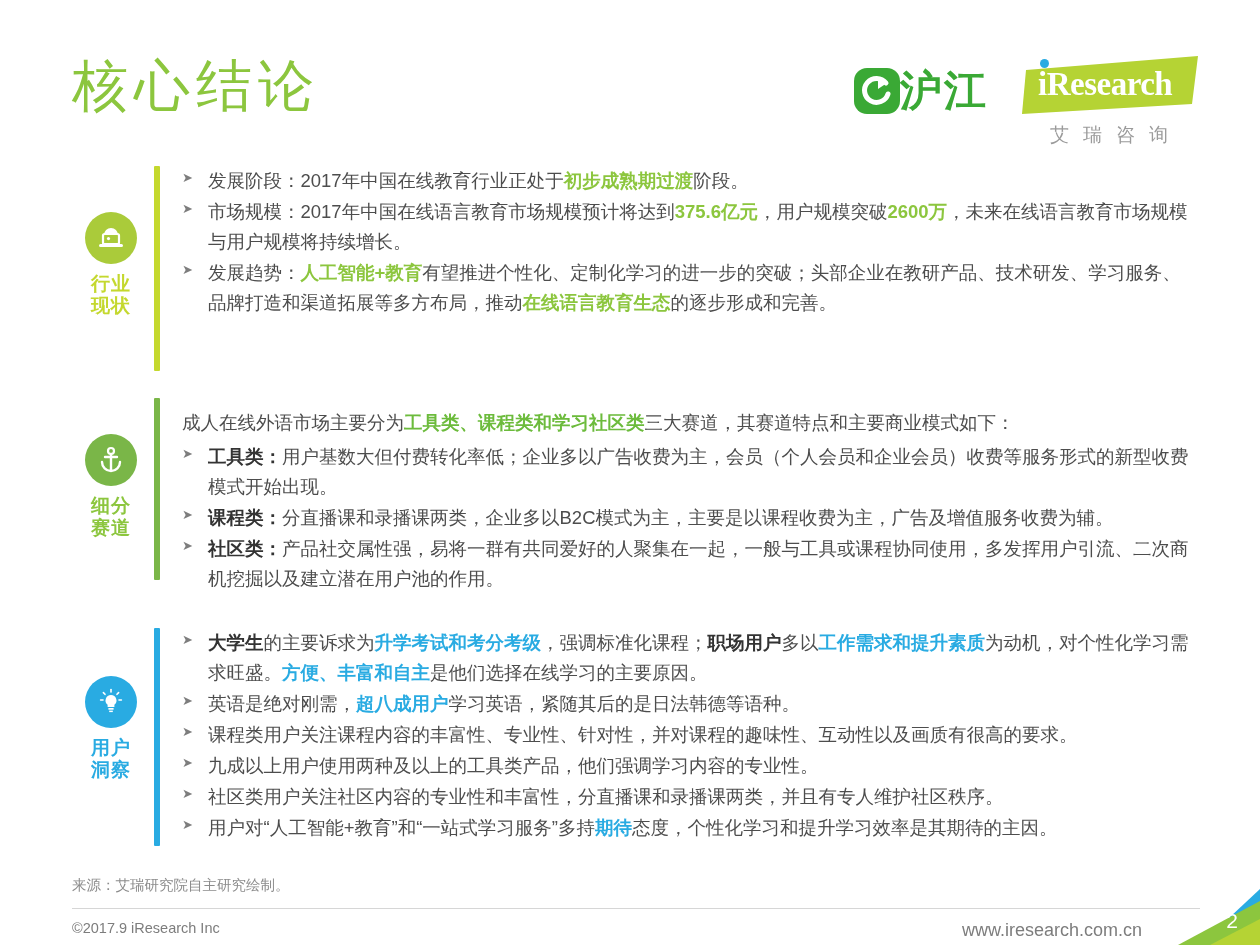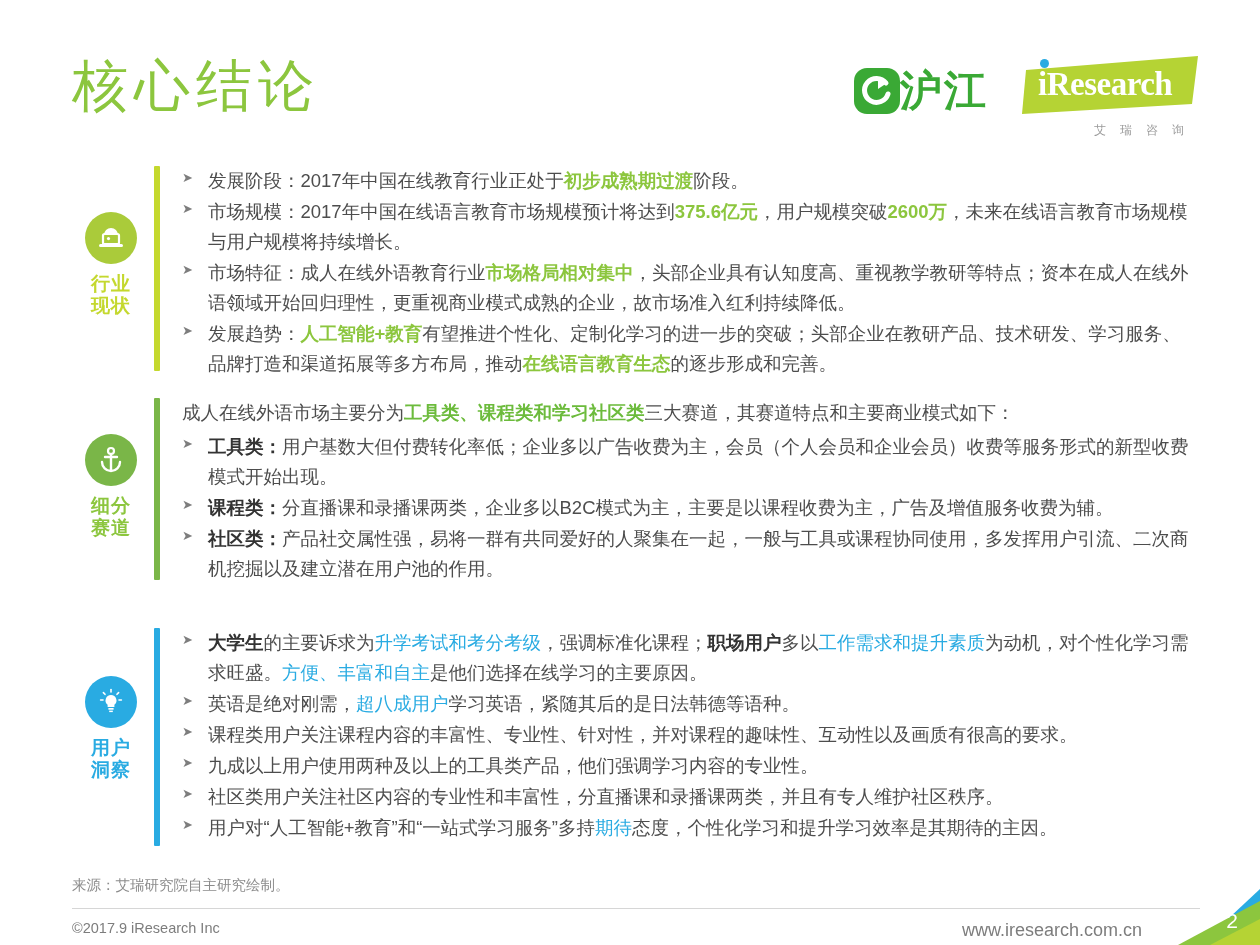--- a/index.html
+++ b/index.html
@@ -29,51 +29,51 @@
   .ir-logo { width: 176px; position: relative; }
   .ir-band { position: relative; height: 58px; }
   .ir-band svg { position: absolute; left:0; top:0; }
   .ir-word {
     position: absolute; left: 16px; top: 10px;
     font-size: 33px; color: #ffffff; font-weight: 600; letter-spacing: -0.5px;
     font-family: "Liberation Serif", serif;
   }
   .ir-dot { position:absolute; left: 18px; top: 3px; width: 9px; height: 9px; border-radius: 50%; background:#29abe2; }
   .ir-sub {
-    margin-top: 8px; font-size: 12px; color: #9b9b9b; letter-spacing: 14px;
-    text-align: right; padding-left: 12px;
+    margin-top: 8px; font-size: 19px; color: #9b9b9b; letter-spacing: 14px;
+    text-align: center; padding-left: 12px;
   }
 
   
   .section { position: absolute; left: 72px; width: 1120px; display: flex; }
   .sec-icons { width: 78px; flex: 0 0 78px; display:flex; flex-direction: column; align-items:center; }
   .circ { width: 52px; height: 52px; border-radius: 50%; display:flex; align-items:center; justify-content:center; }
   .sec-label {
     margin-top: 9px; font-size: 19px; font-weight: 700; line-height: 1.15;
     text-align:center; letter-spacing: 1px;
   }
   .bar { width: 6px; flex: 0 0 6px; margin-left: 4px; border-radius: 1px; }
   .sec-body { flex: 1; padding-left: 22px; }
 
   .lead {
-    font-size: 18.5px; color: #4d4d4d; line-height: 1.62; margin-bottom: 4px;
+    font-size: 18.5px; color: #4d4d4d; line-height: 1.62; margin-bottom: 4px; margin-top: 10px;
   }
   ul.bullets { list-style: none; }
   ul.bullets li {
     position: relative; padding-left: 26px;
     font-size: 18.5px; color: #4d4d4d; line-height: 1.62;
     margin-bottom: 1px;
   }
   ul.bullets li::before {
     content: "\27A4"; position: absolute; left: 0; top: 1px;
     font-size: 13px; color: #7d7d7d;
   }
   .hl-green { color: #8cc63e; font-weight: 700; }
   .hl-green2 { color: #6cbb3c; font-weight: 700; }
-  .hl-cyan { color: #29abe2; font-weight: 400; }
+  .hl-cyan { color: #29abe2; font-weight: 700; }
   .b { font-weight: 700; color: #333; }
 
   
   #sec-industry { top: 166px; }
   #sec-track   { top: 398px; }
   #sec-user    { top: 628px; }
 
   #sec-industry .bar { background: #c4d82e; height: 205px; }
   #sec-track   .bar { background: #7ab648; height: 182px; }
   #sec-user    .bar { background: #29abe2; height: 218px; }
@@ -150,21 +150,20 @@
       <div class="sec-label">
         <div>行业</div>
         <div>现状</div>
       </div>
     </div>
     <div class="bar"></div>
     <div class="sec-body">
       <ul class="bullets">
           <li><span>发展阶段：2017年中国在线教育行业正处于</span><span class="hl-green">初步成熟期过渡</span><span>阶段。</span></li>
           <li><span>市场规模：2017年中国在线语言教育市场规模预计将达到</span><span class="hl-green">375.6亿元</span><span>，用户规模突破</span><span class="hl-green">2600万</span><span>，未来在线语言教育市场规模与用户规模将持续增长。</span></li>
-          <li><span>市场特征：成人在线外语教育行业</span><span class="hl-green">市场格局相对集中</span><span>，头部企业具有认知度高、重视教学教研等特点；资本在成人在线外语领域开始回归理性，更重视商业模式成熟的企业，故市场准入红利持续降低。</span></li>
           <li><span>发展趋势：</span><span class="hl-green">人工智能+教育</span><span>有望推进个性化、定制化学习的进一步的突破；头部企业在教研产品、技术研发、学习服务、品牌打造和渠道拓展等多方布局，推动</span><span class="hl-green">在线语言教育生态</span><span>的逐步形成和完善。</span></li>
         </ul>
     </div>
   </div>
 
   <div class="section" id="sec-track">
     <div class="sec-icons">
       <div class="circ">
         <svg width="30" height="30" viewBox="0 0 30 30">
           <circle cx="15" cy="6" r="3" fill="none" stroke="#ffffff" stroke-width="2.2"></circle>

